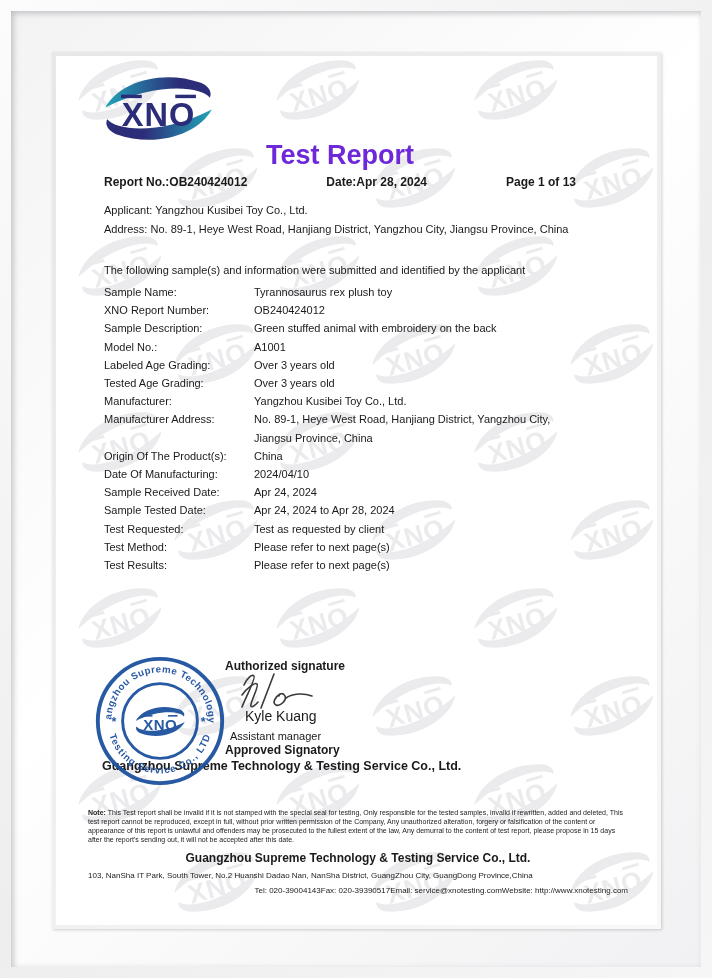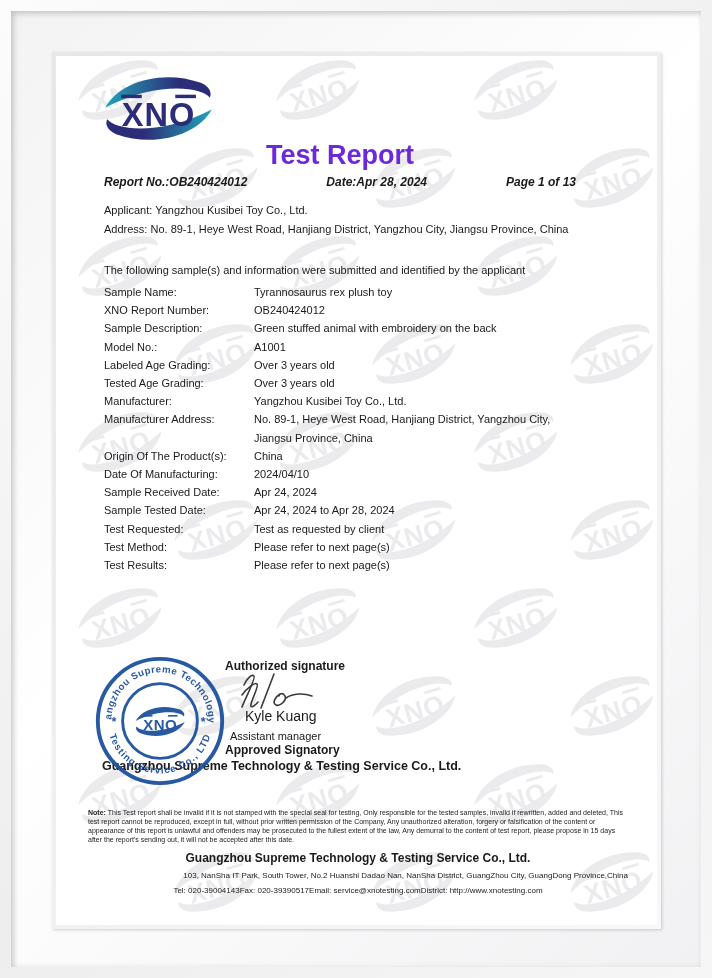--- a/index.html
+++ b/index.html
@@ -17,41 +17,41 @@
   
   .page{position:absolute;left:56px;top:56px;width:601px;height:869px;background:#ffffff;}
   .wm-layer{position:absolute;inset:0;overflow:hidden;color:#ebebee;}
   .wm-item{position:absolute;width:96px;height:56px;transform:rotate(-16deg);}
   .content{position:absolute;left:48px;top:0;width:472px;height:100%;font-size:11px;}
 
   .logo{position:absolute;left:-5px;top:18px;width:119px;height:69px;}
   .title{position:absolute;left:0;top:84px;width:100%;text-align:center;
     font-size:27px;font-weight:bold;color:#6d28d9;}
   .header-row{position:absolute;left:0;top:119px;width:472px;display:flex;
-    justify-content:space-between;font-weight:bold;font-size:12px;font-style:italic;}
+    justify-content:space-between;font-weight:bold;font-size:12px;}
   .applicant{position:absolute;left:0;top:145px;width:528px;line-height:19px;white-space:nowrap;}
   .intro{position:absolute;left:0;top:196px;width:528px;white-space:nowrap;margin-top:12px;}
 
   .stable{position:absolute;left:0;top:227px;width:480px;line-height:18.2px;}
   .trow{display:flex;}
   .tlabel{width:150px;flex:none;}
   .tvalue{width:326px;}
 
   .sig-auth{position:absolute;left:121px;top:603px;font-size:12px;font-weight:bold;}
   .sig-scribble{position:absolute;left:130px;top:615px;width:82px;height:40px;}
   .sig-name{position:absolute;left:141px;top:652px;font-size:14px;}
   .sig-role{position:absolute;left:126px;top:674px;font-size:11px;}
   .sig-approved{position:absolute;left:121px;top:687px;font-size:12px;font-weight:bold;}
   .sig-company{position:absolute;left:-2px;top:703px;width:380px;font-size:12.5px;font-weight:bold;white-space:nowrap;}
   .stamp{position:absolute;left:-12px;top:597px;width:136px;height:136px;opacity:.94;}
 
   .note{position:absolute;left:-16px;top:752px;width:540px;font-size:7px;line-height:9px;color:#222;}
   .f-company{position:absolute;left:-16px;top:795px;width:540px;text-align:center;font-size:12px;font-weight:bold;}
-  .f-address{position:absolute;left:-16px;top:815px;width:540px;text-align:right;font-size:8px;color:#222;}
-  .f-contacts{position:absolute;left:-16px;top:830px;width:540px;display:flex;justify-content:center;font-size:8px;color:#222;}
+  .f-address{position:absolute;left:-16px;top:815px;width:540px;text-align:left;font-size:8px;color:#222;}
+  .f-contacts{position:absolute;left:-16px;top:830px;width:540px;display:flex;justify-content:flex-end;font-size:8px;color:#222;}
 </style>
 </head>
 <body>
 
 <svg width="0" height="0" style="position:absolute" aria-hidden="true">
   <defs>
     <g id="xno-mark" fill="currentColor">
       <path d="M6,34 C20,8 64,-5 103,9 C110,12 115,18 112,24 C104,13 58,7 6,34 Z"></path>
       <path d="M114,36 C100,62 56,75 17,61 C10,58 5,52 8,46 C16,57 62,63 114,36 Z"></path>
       <rect x="22" y="21" width="21" height="3.5"></rect>
@@ -296,17 +296,17 @@
     <div class="note">
       <b>Note:</b>
       <span>This Test report shall be invalid if it is not stamped with the special seal for testing, Only responsible for the tested samples, invalid if rewritten, added and deleted, This test report cannot be reproduced, except in full, without prior written permission of the Company, Any unauthorized alteration, forgery or falsification of the content or appearance of this report is unlawful and offenders may be prosecuted to the fullest extent of the law, Any demurral to the content of test report, please propose in 15 days after the report's sending out, it will not be accepted after this date.</span>
     </div>
     <div class="f-company">Guangzhou Supreme Technology &amp; Testing Service Co., Ltd.</div>
     <div class="f-address">103, NanSha IT Park, South Tower, No.2 Huanshi Dadao Nan, NanSha District, GuangZhou City, GuangDong Province,China</div>
     <div class="f-contacts">
       <span>Tel: 020-39004143</span>
       <span>Fax: 020-39390517</span>
       <span>Email: service@xnotesting.com</span>
-      <span>District: http://www.xnotesting.com</span>
+      <span>Website: http://www.xnotesting.com</span>
     </div>
 
   </div>
 </div>
 
 </body></html>

